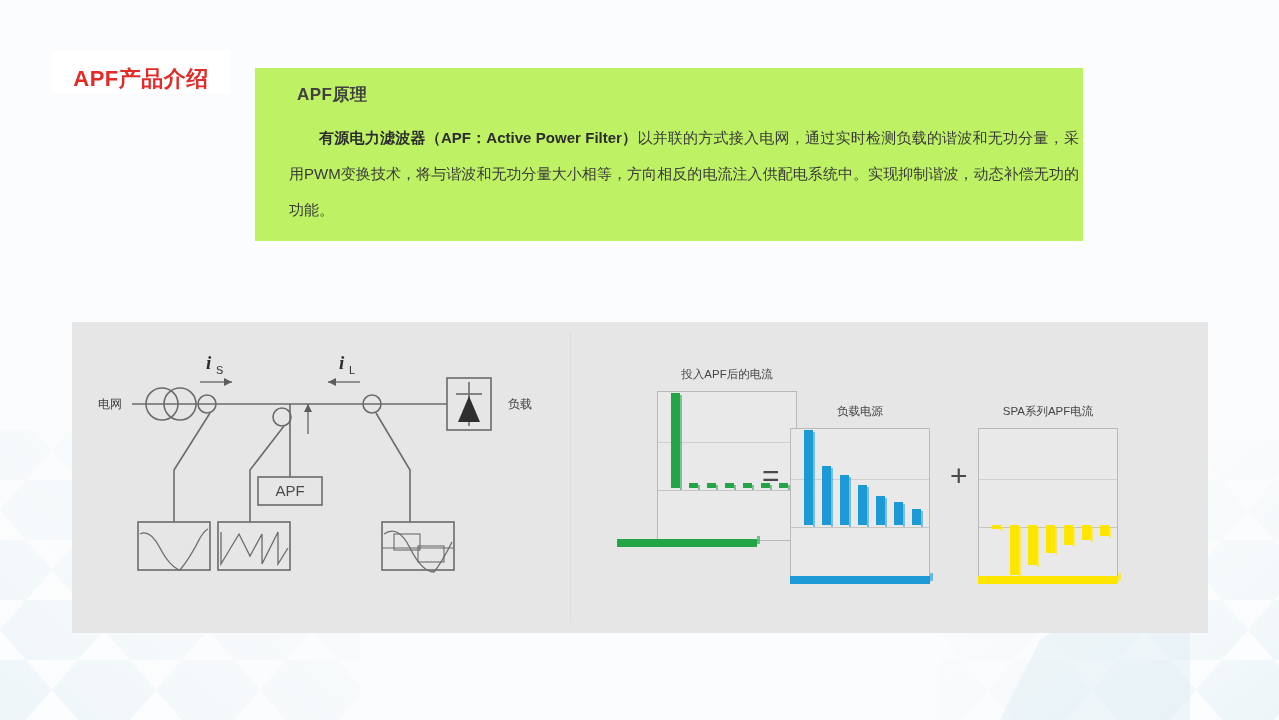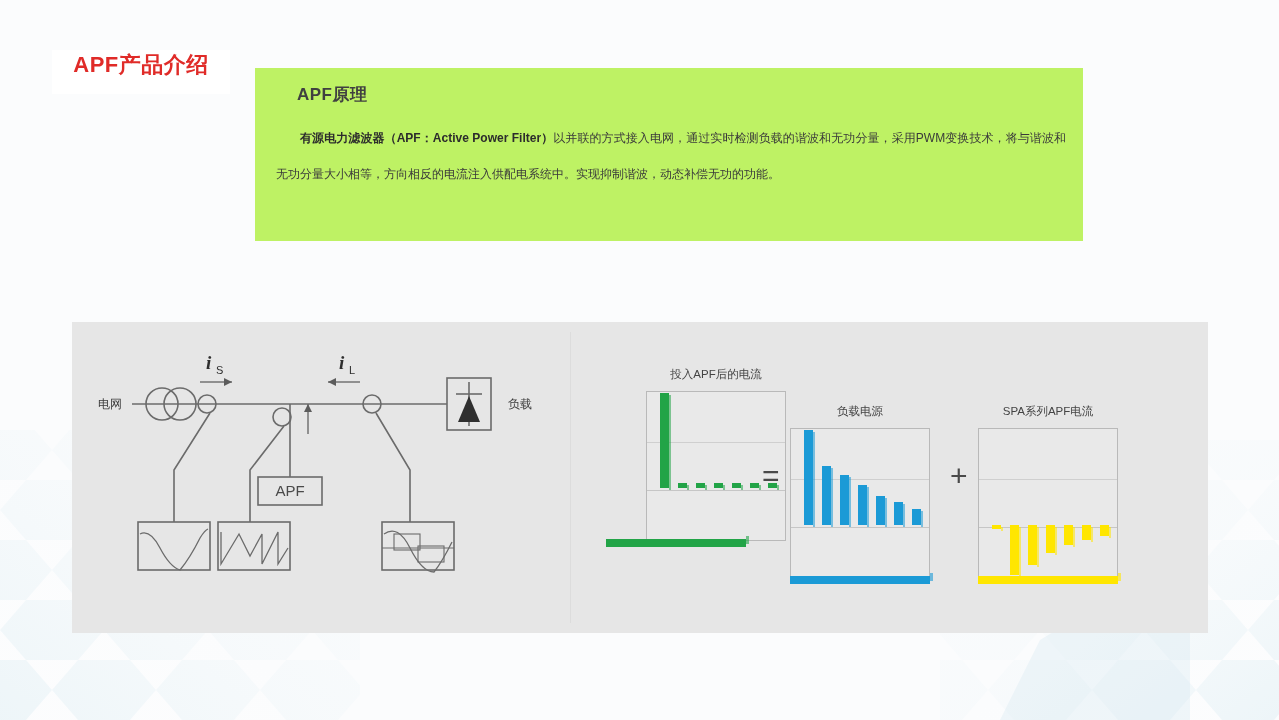--- a/index.html
+++ b/index.html
@@ -11,41 +11,41 @@
     font-family:"Liberation Sans","DejaVu Sans",sans-serif;
   }
 
   
   #hex-bg{position:absolute;left:0;top:0;width:1279px;height:720px;z-index:0;}
 
   
   #title-tag{
     position:absolute;left:52px;top:50px;width:178px;height:44px;
     background:#ffffff;
-    display:flex;align-items:flex-start;justify-content:center;
+    display:flex;align-items:flex-end;justify-content:center;
     z-index:5;
   }
   #title-tag .t{
     color:#e02b28;font-weight:bold;font-size:22px;letter-spacing:.5px;
     white-space:nowrap;
   }
 
   
   #content-card{
     position:absolute;left:255px;top:68px;width:828px;height:173px;
     background:#bef264;z-index:4;
   }
   #card-heading{
     position:absolute;left:42px;top:15px;
     font-size:17px;font-weight:bold;color:#404040;
     letter-spacing:.5px;
   }
   #card-body{
-    position:absolute;left:21px;top:52px;width:790px;
-    font-size:12px;color:#3a3a3a;line-height:36px;
+    position:absolute;left:34px;top:52px;width:790px;
+    font-size:15px;color:#3a3a3a;line-height:36px;
     text-align:justify;
     text-indent:2em;
   }
   #card-body b{font-weight:bold;color:#2c2c2c;}
 
   
   #grey-panel{
     position:absolute;left:72px;top:322px;width:1136px;height:311px;
     background:#e6e6e6;z-index:3;
   }
@@ -197,21 +197,21 @@
 
     <text x="114" y="27" font-size="19" fill="#2e2e2e" font-style="italic" font-weight="bold" font-family="Liberation Serif, serif">i</text>
     <text x="124" y="32" font-size="11" fill="#2e2e2e" font-family="Liberation Sans, sans-serif">S</text>
 
     <text x="247" y="27" font-size="19" fill="#2e2e2e" font-style="italic" font-weight="bold" font-family="Liberation Serif, serif">i</text>
     <text x="257" y="32" font-size="11" fill="#2e2e2e" font-family="Liberation Sans, sans-serif">L</text>
   </svg>
 
   <div id="charts">
 
-    <div class="chart-block" style="left:4px;padding-left:40px;">
+    <div class="chart-block" style="left:15px;padding-left:40px;">
       <div class="chart-title">投入APF后的电流</div>
       <div class="chart-frame" id="frame0">
           <div class="gridline" style="top: 49.5px;"></div>
           <div class="gridline" style="top: 97.5px;"></div>
           <div class="baseline" style="top: 97.5px;"></div>
           <div class="bar" style="left: 12.5px; width: 9px; background: rgb(34, 164, 71); height: 94.575px; bottom: 52.5px;">
             <div class="bar-shade" style="background: rgb(34, 164, 71);"></div>
           </div>
           <div class="bar" style="left: 30.5px; width: 9px; background: rgb(34, 164, 71); height: 4.72875px; bottom: 52.5px;">
             <div class="bar-shade" style="background: rgb(34, 164, 71);"></div>

